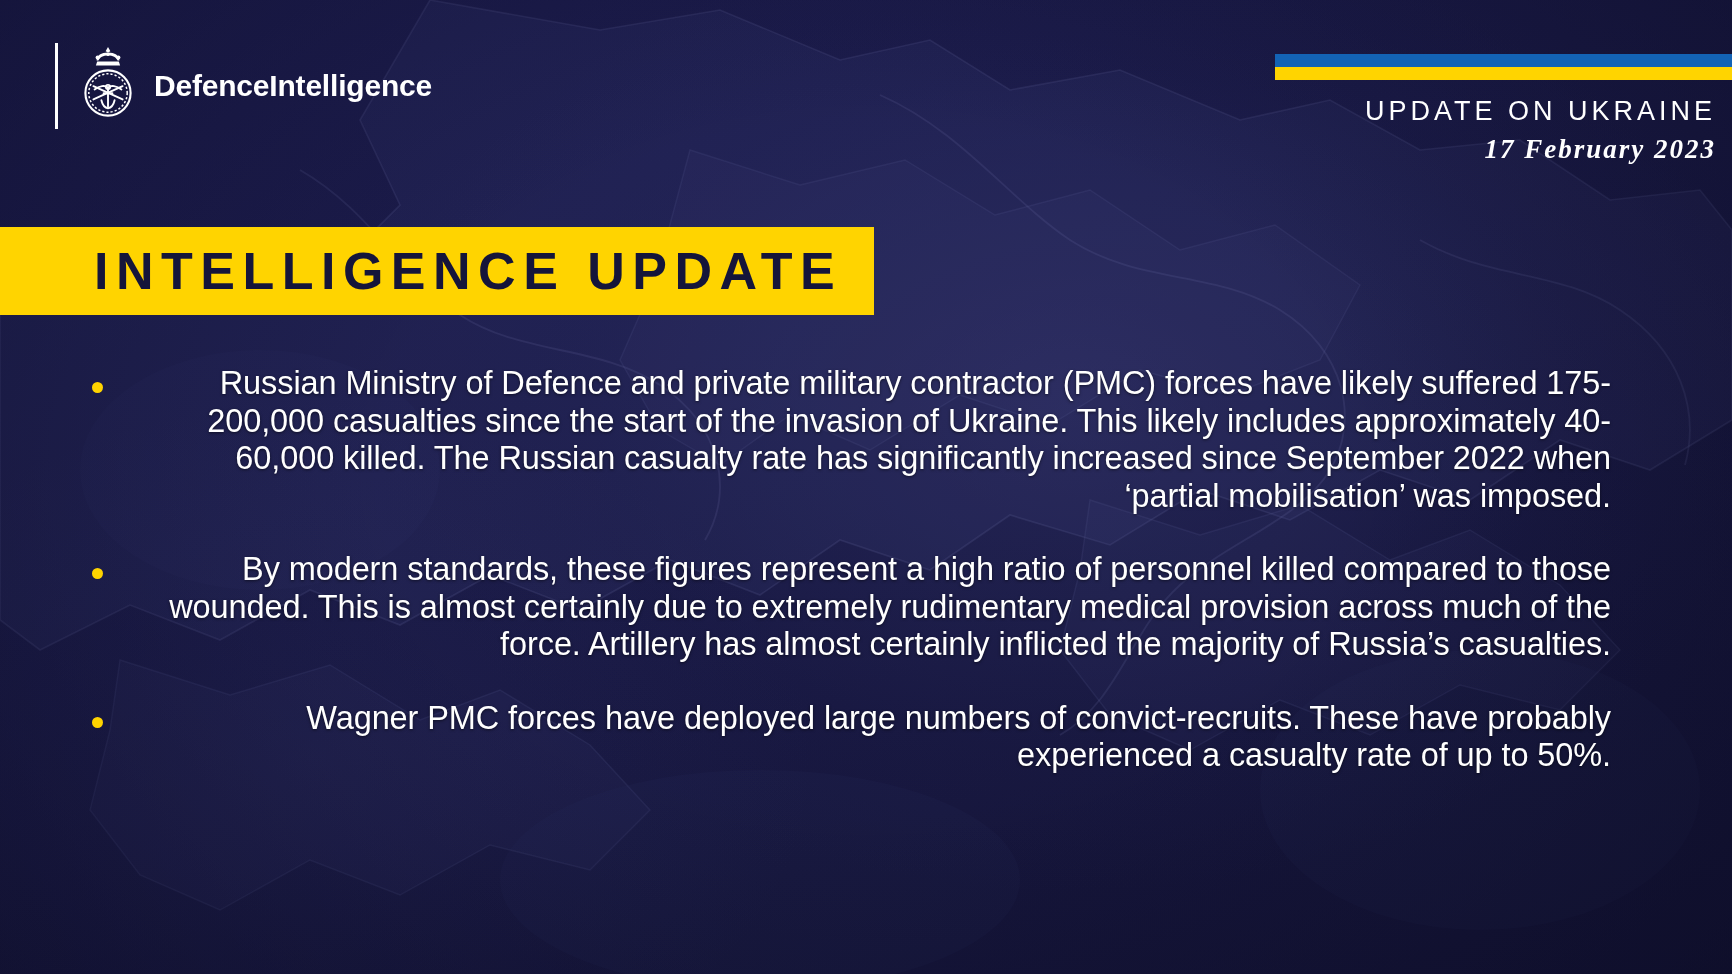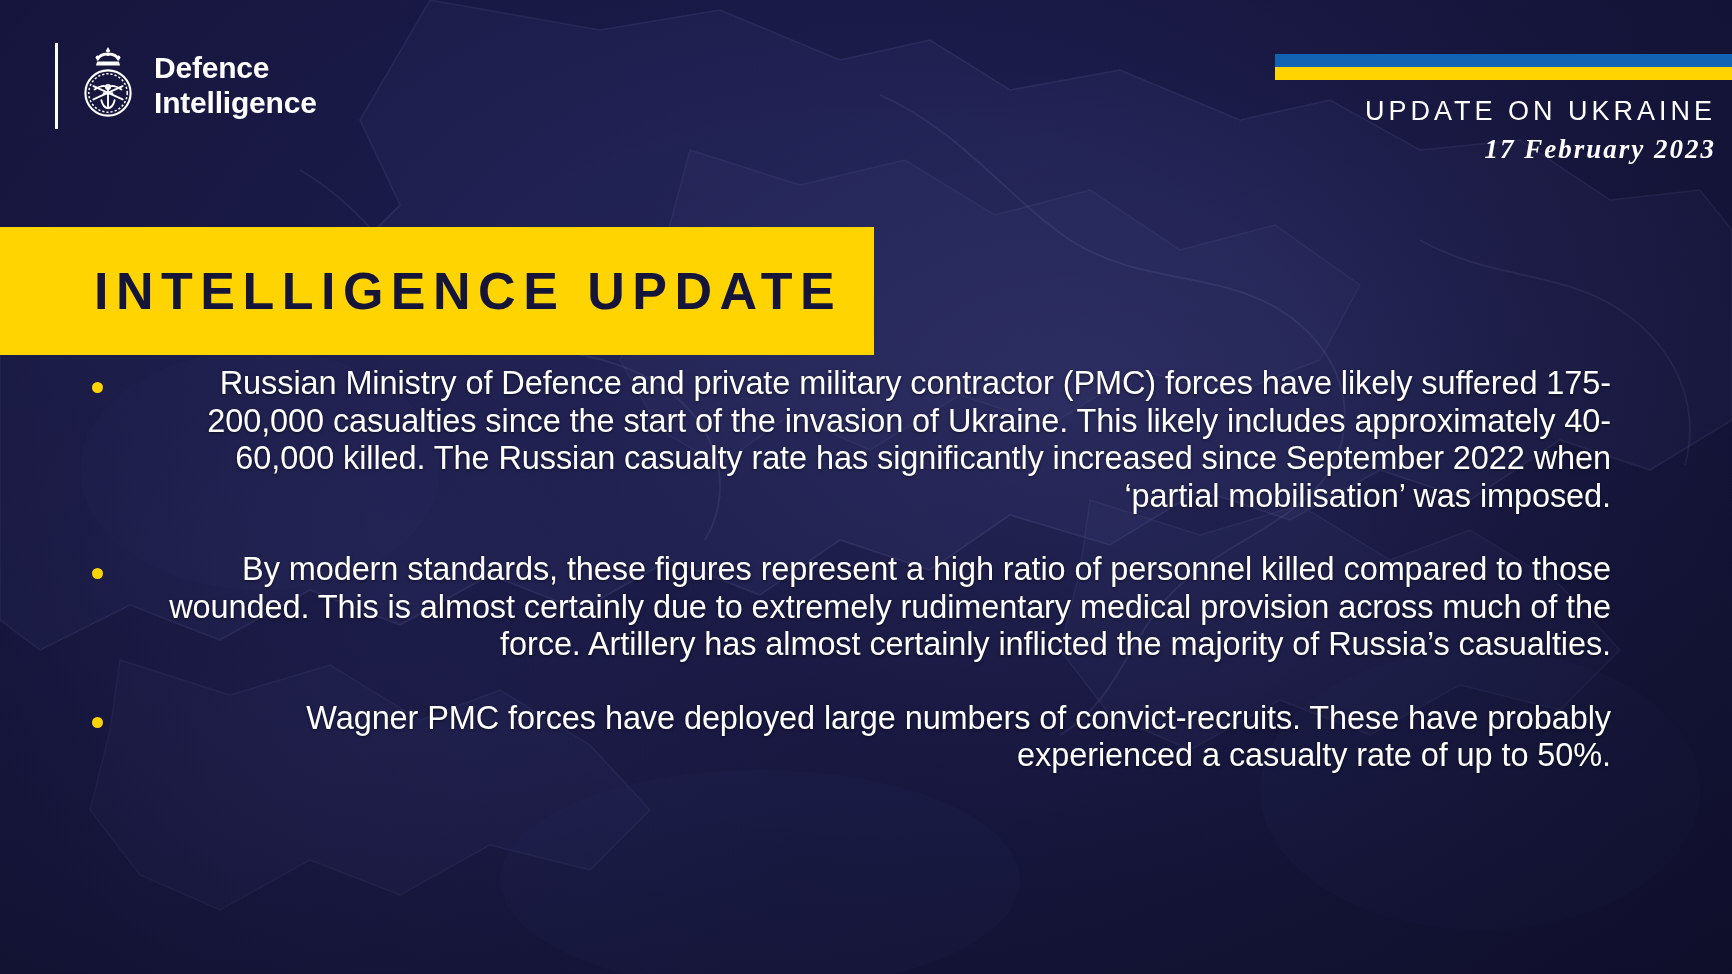--- a/index.html
+++ b/index.html
@@ -60,21 +60,21 @@
   .crest {
     width:56px;
     height:84px;
     flex:none;
     margin-right:18px;
   }
   .crest svg { width:100%; height:100%; display:block; }
 
   .logo-text {
     display:flex;
-    flex-direction:column;
+    flex-direction:row;
     justify-content:center;
     color:#ffffff;
     font-size:30px;
     font-weight:700;
     line-height:1.16;
     letter-spacing:-0.2px;
     white-space:nowrap;
   }
 
   
@@ -112,21 +112,21 @@
     text-align:center;
     white-space:nowrap;
   }
 
   
   .banner {
     position:absolute;
     left:0;
     top:227px;
     width:874px;
-    height:128px;
+    height:88px;
     background:#ffd400;
     display:flex;
     align-items:center;
   }
   .banner-text {
     color:#15153a;
     font-size:52px;
     font-weight:700;
     letter-spacing:7.5px;
     padding-left:94px;

